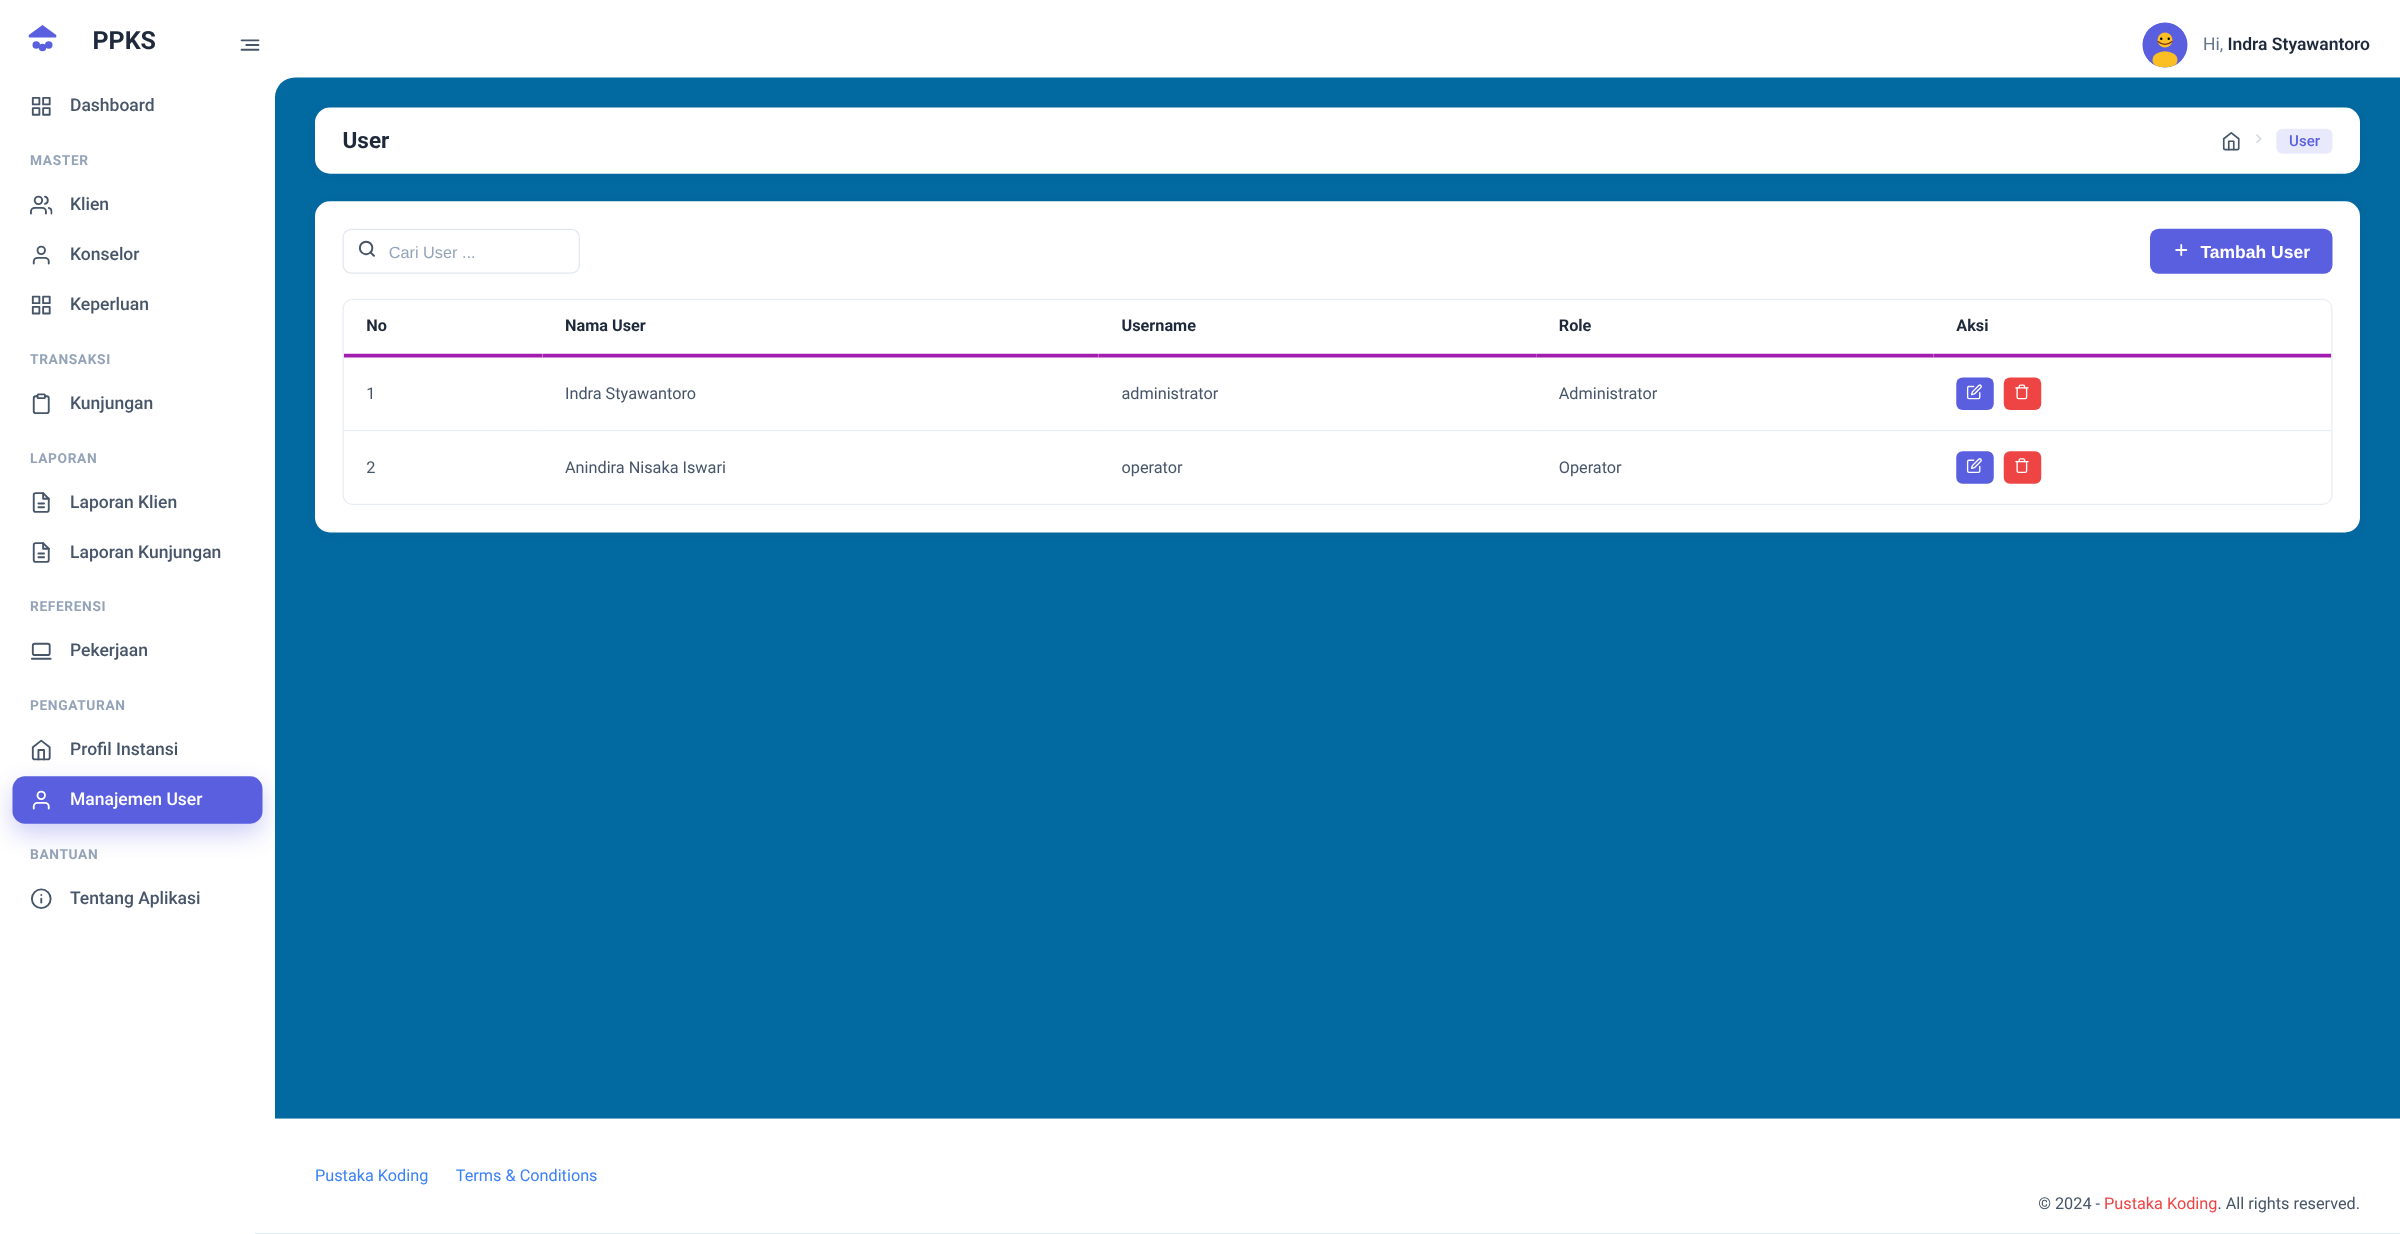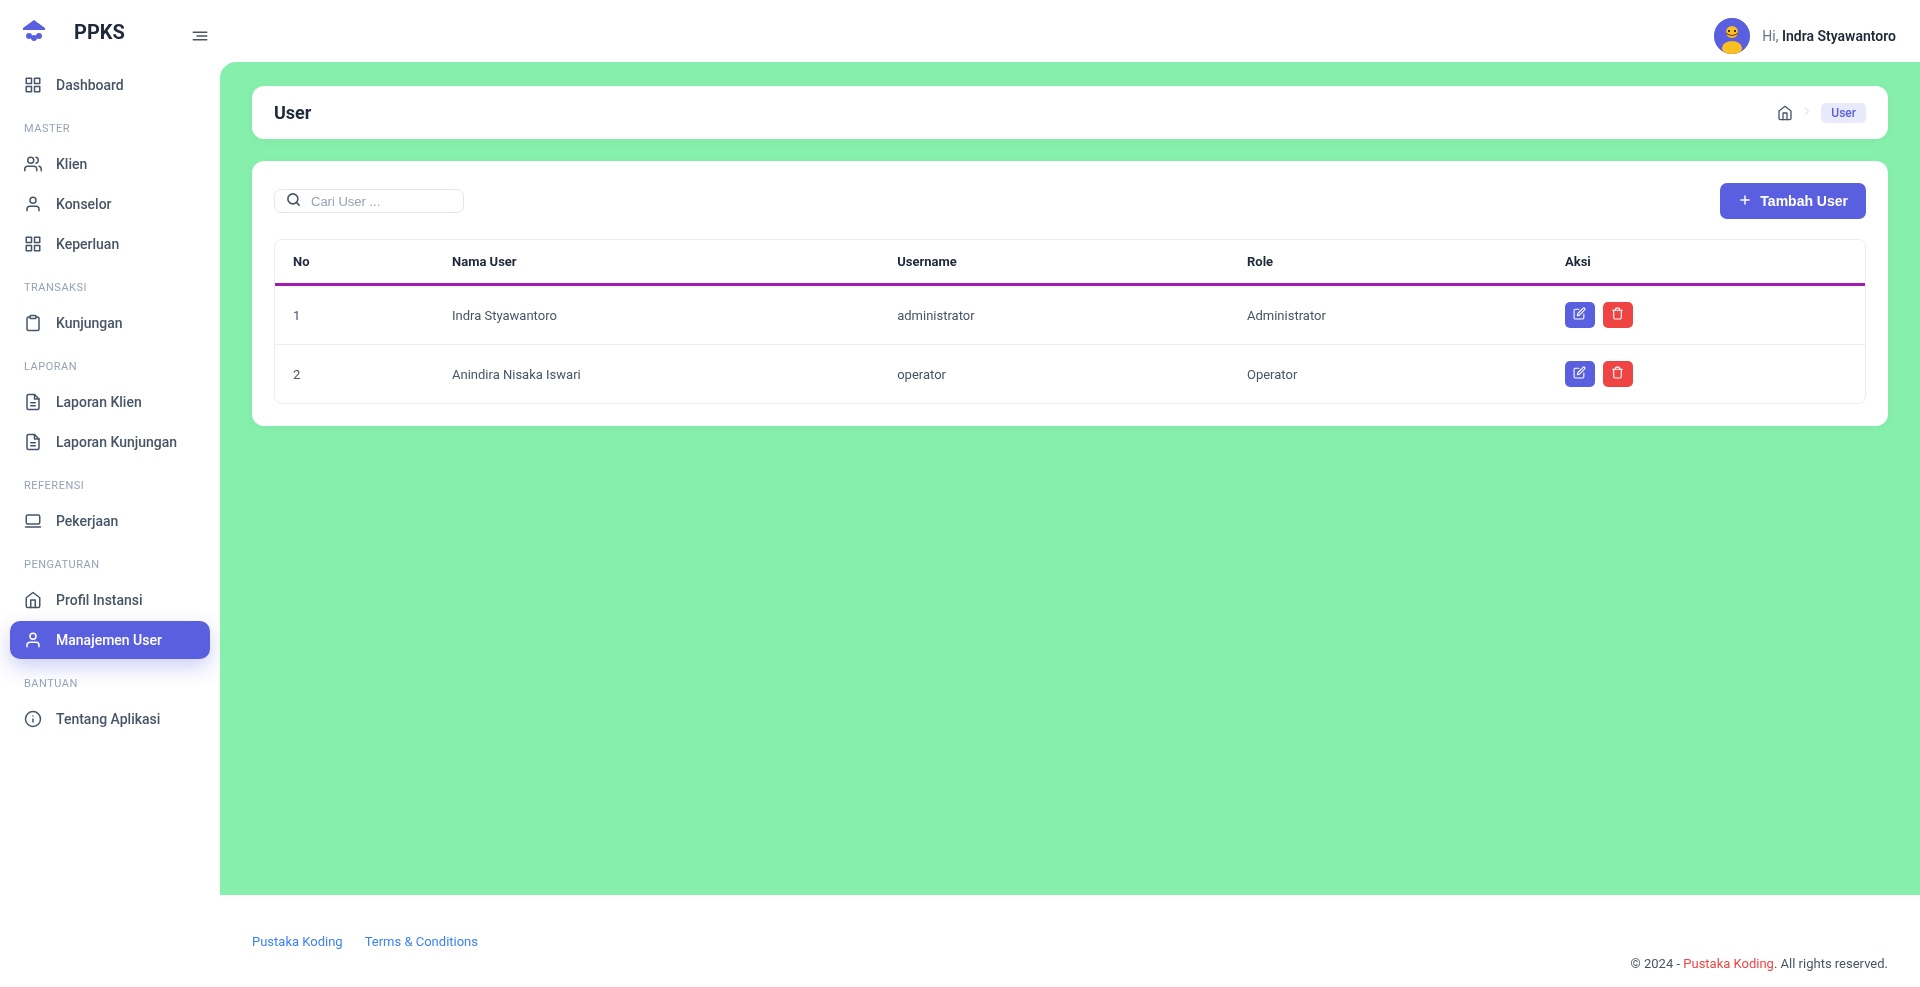--- a/index.html
+++ b/index.html
@@ -43,21 +43,21 @@
       font-size: 20px;
       font-weight: 700;
       color: #1e293b;
     }
     .nav-list {
       list-style: none;
       padding: 0 0 20px 0;
     }
     .nav-section-title {
       font-size: 11px;
-      font-weight: 400;
+      font-weight: 700;
       color: #94a3b8;
       text-transform: uppercase;
       letter-spacing: 0.5px;
       padding: 16px 14px 8px;
     }
     .nav-item {
       display: flex;
       align-items: center;
       gap: 14px;
       padding: 10px 14px;
@@ -129,21 +129,21 @@
     .user-greeting {
       font-size: 14px;
       color: #64748b;
     }
     .user-name-text {
       color: #1e293b;
       font-weight: 600;
     }
     .content {
       flex: 1;
-      background: #86efac;
+      background: #0369a1;
       border-radius: 16px 0 0 0;
       padding: 24px 32px;
       display: flex;
       flex-direction: column;
     }
     .page-header {
       background: #fff;
       border-radius: 12px;
       padding: 16px 22px;
       display: flex;
@@ -198,21 +198,21 @@
     }
     .search-icon {
       position: absolute;
       left: 12px;
       top: 50%;
       transform: translateY(-50%);
       color: #64748b;
     }
     .search-input {
       width: 100%;
-      height: 24px;
+      height: 36px;
       border: 1px solid #e2e8f0;
       border-radius: 7px;
       padding: 0 12px 0 36px;
       font-size: 13px;
       color: #475569;
       outline: none;
     }
     .search-input::placeholder {
       color: #94a3b8;
     }

